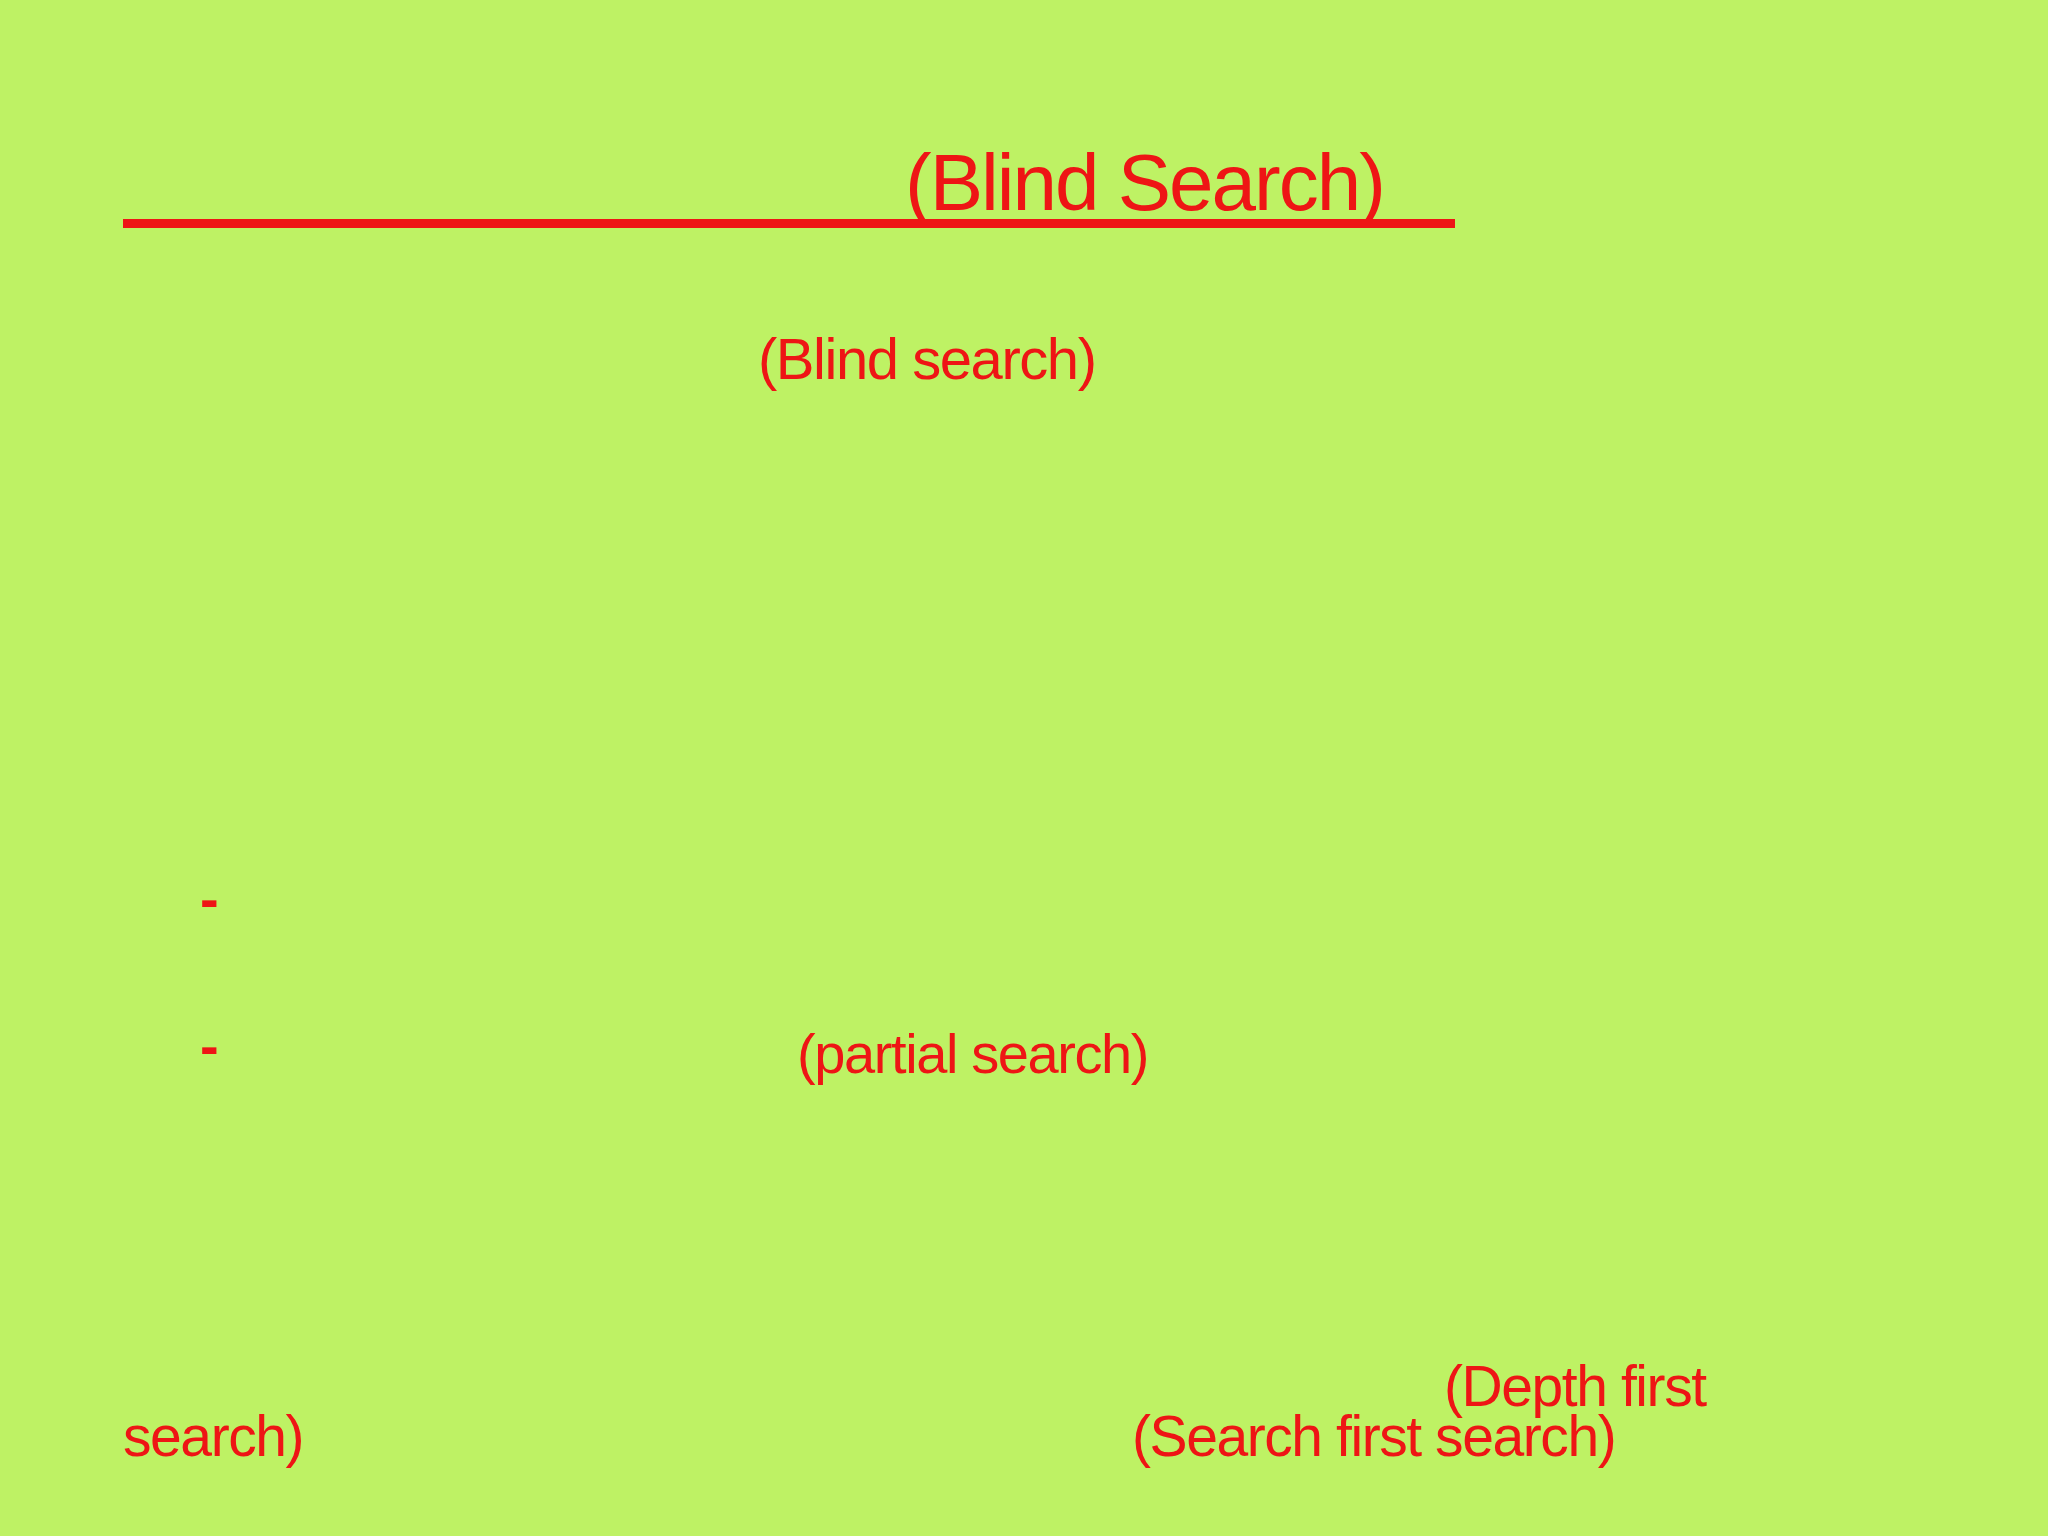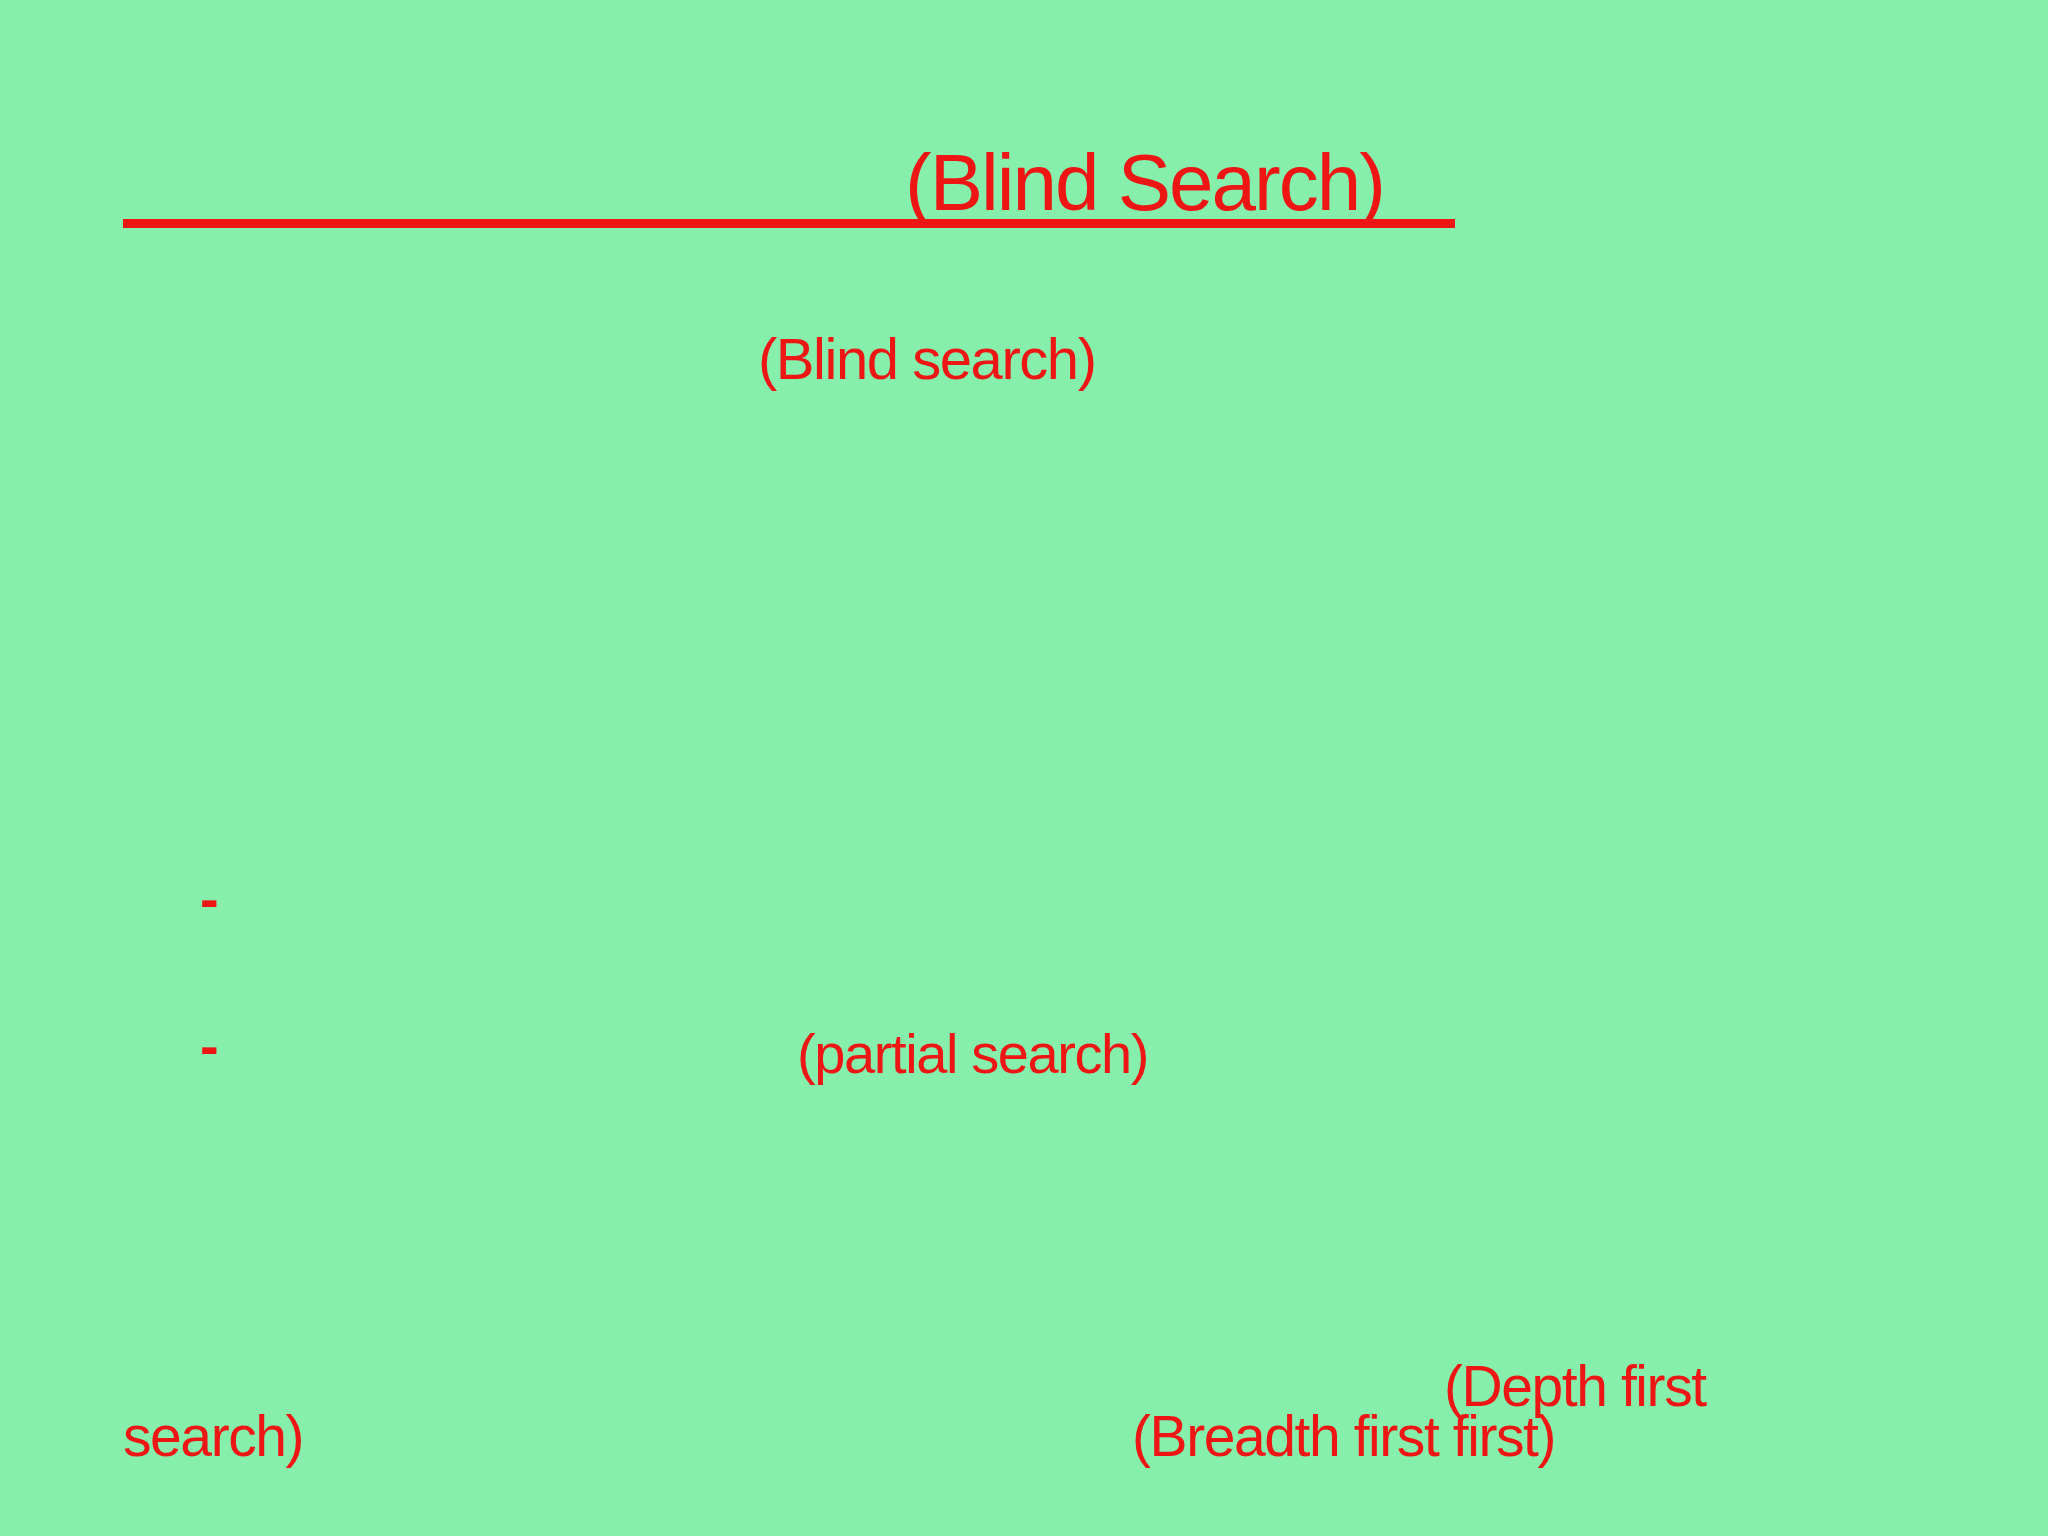--- a/index.html
+++ b/index.html
@@ -4,21 +4,21 @@
 <style>
   html, body {
     margin: 0;
     padding: 0;
     background: #ffffff;
   }
   .slide {
     position: relative;
     width: 2048px;
     height: 1536px;
-    background: #86efac;
+    background: #bef264;
     overflow: hidden;
     font-family: "Liberation Sans", "DejaVu Sans", sans-serif;
     color: var(--accent, #ee1515);
   }
   .frag {
     position: absolute;
     white-space: nowrap;
     line-height: 1;
     letter-spacing: -0.025em;
     color: var(--accent, #ee1515);
@@ -62,15 +62,15 @@
 
   <div class="frag bullet-marker-1">-</div>
 
   <div class="frag bullet-marker-2">-</div>
   <div class="frag bullet-label-2">(partial search)</div>
 
   <div class="frag depth-fragment">(Depth first</div>
 
   <div class="frag wrapped-fragment">search)</div>
 
-  <div class="frag breadth-fragment">(Breadth first first)</div>
+  <div class="frag breadth-fragment">(Search first search)</div>
 
 </div>
 
 </body></html>

